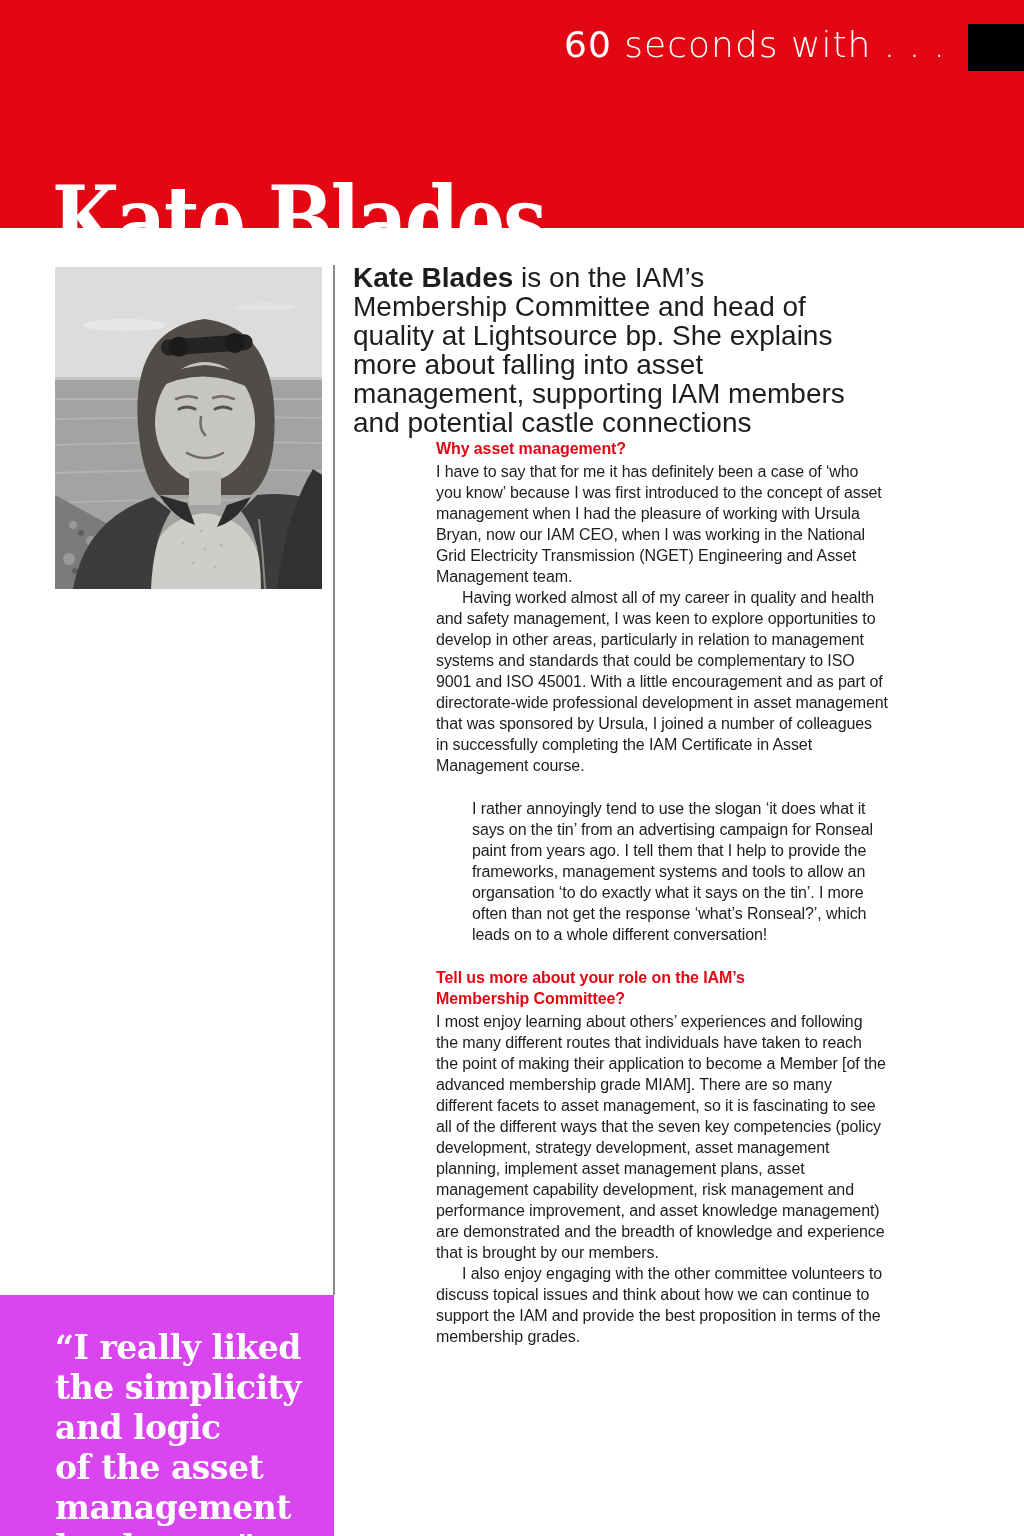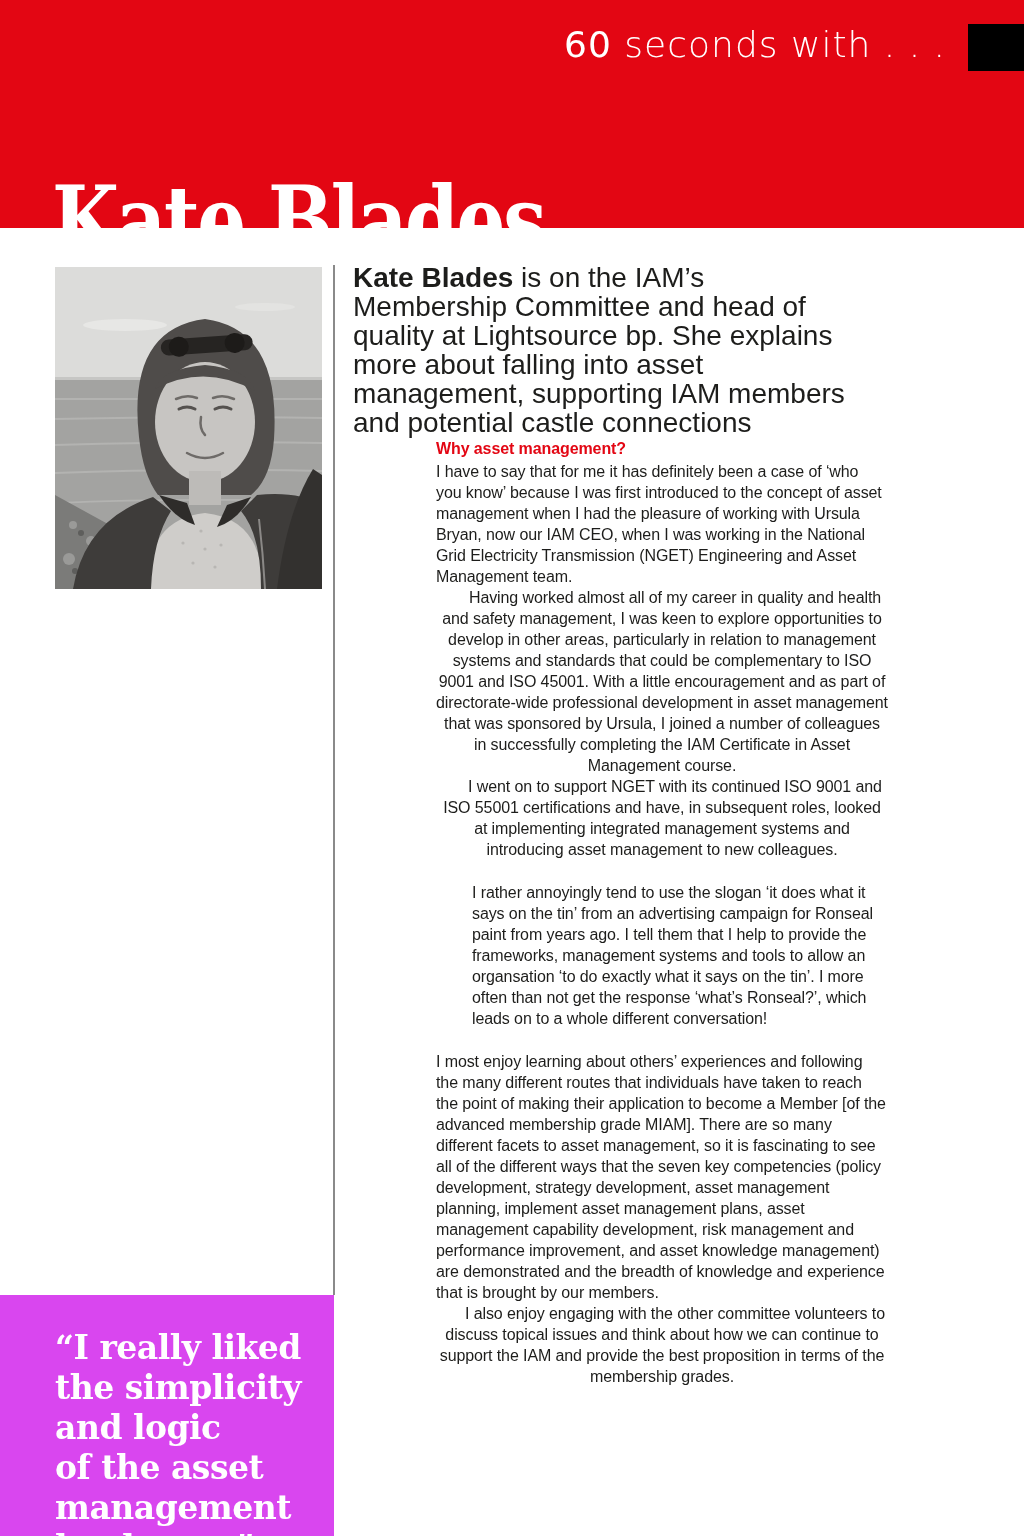--- a/index.html
+++ b/index.html
@@ -44,21 +44,21 @@
     font-size:16px;line-height:21px;letter-spacing:-0.1px;color:#1d1d1b;
   }
   .qa-section{margin:8px;}
   .qa-section + .qa-section{margin-top:22px;}
   .qa-section.indented{margin-left:44px;width:410px;}
   .q-heading{
     color:#e30613;font-weight:700;margin:0 0 2px 0;
     font-size:16px;line-height:21px;white-space:pre;
   }
   .qa-section p{margin:0;}
-  .qa-section p.indent{text-indent:26px;text-align:center;}
+  .qa-section p.indent{text-indent:26px;}
 </style>
 </head>
 <body>
 
 <header class="red-band">
   <div class="kicker"><span class="num">60</span><span> seconds with . . .</span></div>
   <div class="corner-box"></div>
   <h1 class="page-title">Kate Blades</h1>
 </header>
 
@@ -149,28 +149,29 @@
 <div class="vrule"></div>
 
 <div class="intro"><span class="lead-bold">Kate Blades</span><span> is on the IAM’s Membership Committee and head of quality at Lightsource bp. She explains more about falling into asset management, supporting IAM members and potential castle connections</span></div>
 
 <div class="qa-col">
 
   <section class="qa-section">
     <h2 class="q-heading">Why asset management?</h2>
     <p>I have to say that for me it has definitely been a case of ‘who you know’ because I was first introduced to the concept of asset management when I had the pleasure of working with Ursula Bryan, now our IAM CEO, when I was working in the National Grid Electricity Transmission (NGET) Engineering and Asset Management team.</p>
     <p class="indent">Having worked almost all of my career in quality and health and safety management, I was keen to explore opportunities to develop in other areas, particularly in relation to management systems and standards that could be complementary to ISO 9001 and ISO 45001. With a little encouragement and as part of directorate-wide professional development in asset management that was sponsored by Ursula, I joined a number of colleagues in successfully completing the IAM Certificate in Asset Management course.</p>
-    <p class="indent">I went on to support NGET with its continued ISO 9001 and ISO 55001 certifications and have, in subsequent roles, looked at implementing integrated management systems and introducing asset management to new colleagues.</p>
   </section>
 
   <section class="qa-section indented">
     <p>I rather annoyingly tend to use the slogan ‘it does what it says on the tin’ from an advertising campaign for Ronseal paint from years ago. I tell them that I help to provide the frameworks, management systems and tools to allow an organsation ‘to do exactly what it says on the tin’. I more often than not get the response ‘what’s Ronseal?’, which leads on to a whole different conversation!</p>
   </section>
 
   <section class="qa-section">
+    <h2 class="q-heading">Tell us more about your role on the IAM’s
+Membership Committee?</h2>
     <p>I most enjoy learning about others’ experiences and following the many different routes that individuals have taken to reach the point of making their application to become a Member [of the advanced membership grade MIAM]. There are so many different facets to asset management, so it is fascinating to see all of the different ways that the seven key competencies (policy development, strategy development, asset management planning, implement asset management plans, asset management capability development, risk management and performance improvement, and asset knowledge management) are demonstrated and the breadth of knowledge and experience that is brought by our members.</p>
     <p class="indent">I also enjoy engaging with the other committee volunteers to discuss topical issues and think about how we can continue to support the IAM and provide the best proposition in terms of the membership grades.</p>
   </section>
 
 </div>
 
 <div class="quote-block">
   <div class="pull-quote">“I really liked
 the simplicity
 and logic

